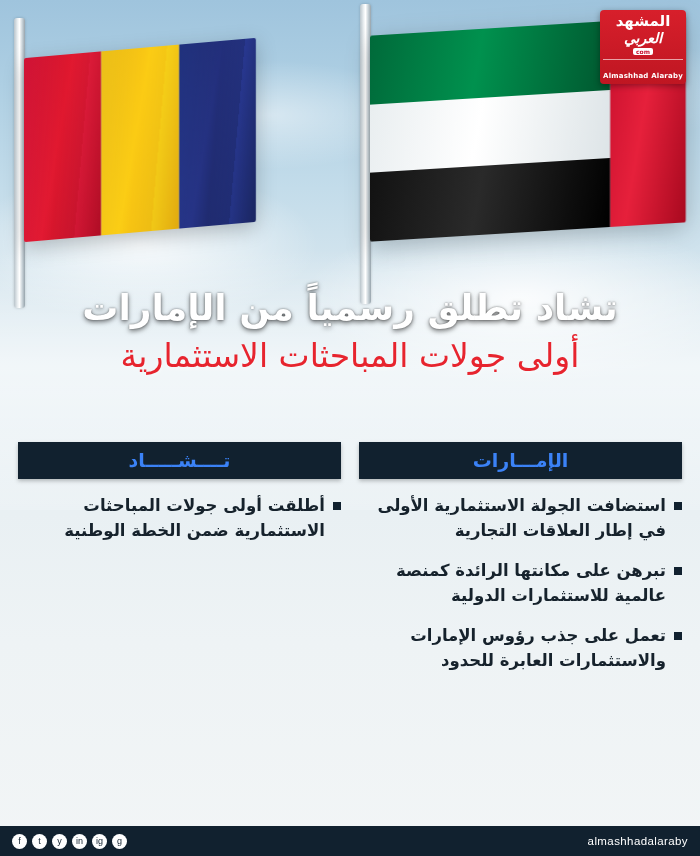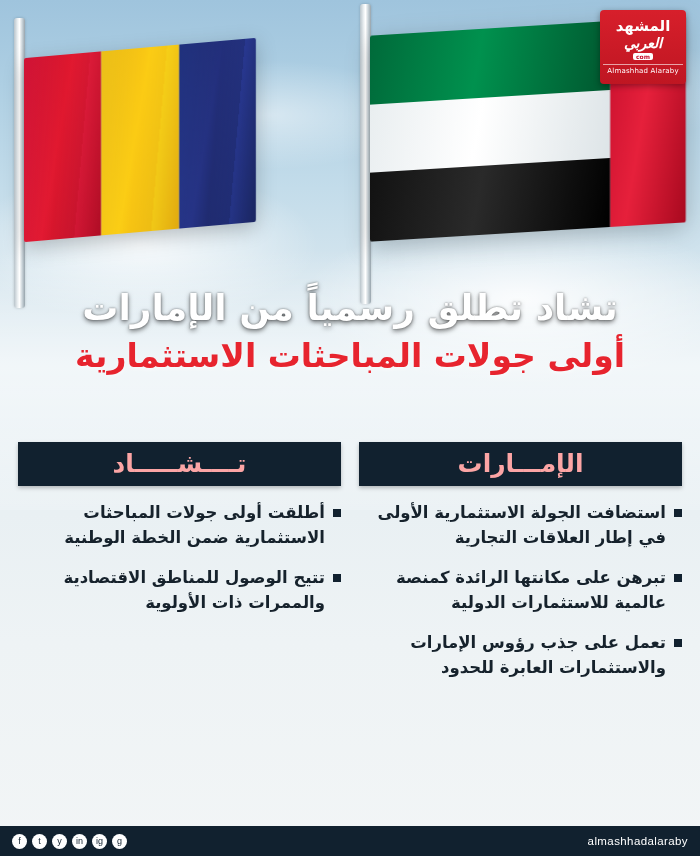--- a/index.html
+++ b/index.html
@@ -110,52 +110,52 @@
     color: #fff; text-align: center;
   }
   .logo .l1 { font-size: 15px; font-weight: 700; line-height: 1.05; letter-spacing: -.3px; }
   .logo .l2 { font-size: 14px; font-weight: 700; line-height: 1.05; margin-top: 1px; font-style: italic; }
   .logo .com {
     font-size: 6px; background: #fff; color: #c8102e;
     border-radius: 2px; padding: 0 3px; margin-top: 2px; font-weight: 700;
   }
   .logo .l3 {
     font-size: 7px; margin-top: 4px; border-top: 1px solid rgba(255,255,255,.6);
-    padding-top: 2px; width: 100%; letter-spacing: .2px;
+    padding-top: 12px; width: 100%; letter-spacing: .2px; font-weight: bold;
   }
 
   
   .headline {
     position: absolute; left: 0; right: 0; top: 286px;
     text-align: center;
     padding: 0 18px;
   }
   .headline .h1 {
     font-size: 36px; font-weight: 700; color: #ffffff;
     line-height: 1.22; letter-spacing: -.2px;
     text-shadow: 0 2px 5px rgba(0,0,0,.55), 0 0 2px rgba(0,0,0,.45);
   }
   .headline .h2 {
-    font-size: 33px; font-weight: 700; color: #e7242e;
+    font-size: 33px; font-weight: 400; color: #e7242e;
     line-height: 1.25; margin-top: 5px;
     text-shadow: 0 2px 4px rgba(255,255,255,.55);
   }
 
   
   .columns {
     position: absolute; left: 0; right: 0; top: 442px;
     display: flex; flex-direction: row;
     padding: 0 18px; gap: 18px;
   }
   .col { flex: 1 1 50%; }
   .col-head {
     background: #11212f;
-    color: #fca5a5;
+    color: #3b82f6;
     text-align: center;
-    font-size: 25px; font-weight: 700;
+    font-size: 19px; font-weight: 700;
     letter-spacing: 2px;
     padding: 7px 4px 8px;
     box-shadow: 0 2px 4px rgba(0,0,0,.25);
   }
   ul.points { list-style: none; margin-top: 14px; }
   ul.points li {
     position: relative;
     font-size: 16.5px;
     font-weight: 700;
     color: #16222c;
@@ -248,21 +248,20 @@
         <li>استضافت الجولة الاستثمارية الأولى في إطار العلاقات التجارية</li>
         <li>تبرهن على مكانتها الرائدة كمنصة عالمية للاستثمارات الدولية</li>
         <li>تعمل على جذب رؤوس الإمارات والاستثمارات العابرة للحدود</li>
       </ul>
     </div>
 
     <div class="col">
       <div class="col-head">تــــشـــــاد</div>
       <ul class="points">
         <li>أطلقت أولى جولات المباحثات الاستثمارية ضمن الخطة الوطنية</li>
-        <li>تتيح الوصول للمناطق الاقتصادية والممرات ذات الأولوية</li>
       </ul>
     </div>
 
   </div>
 
   <div class="footer">
     <div class="site">almashhadalaraby</div>
     <div class="social">
       <span class="s">f</span>
       <span class="s">t</span>

